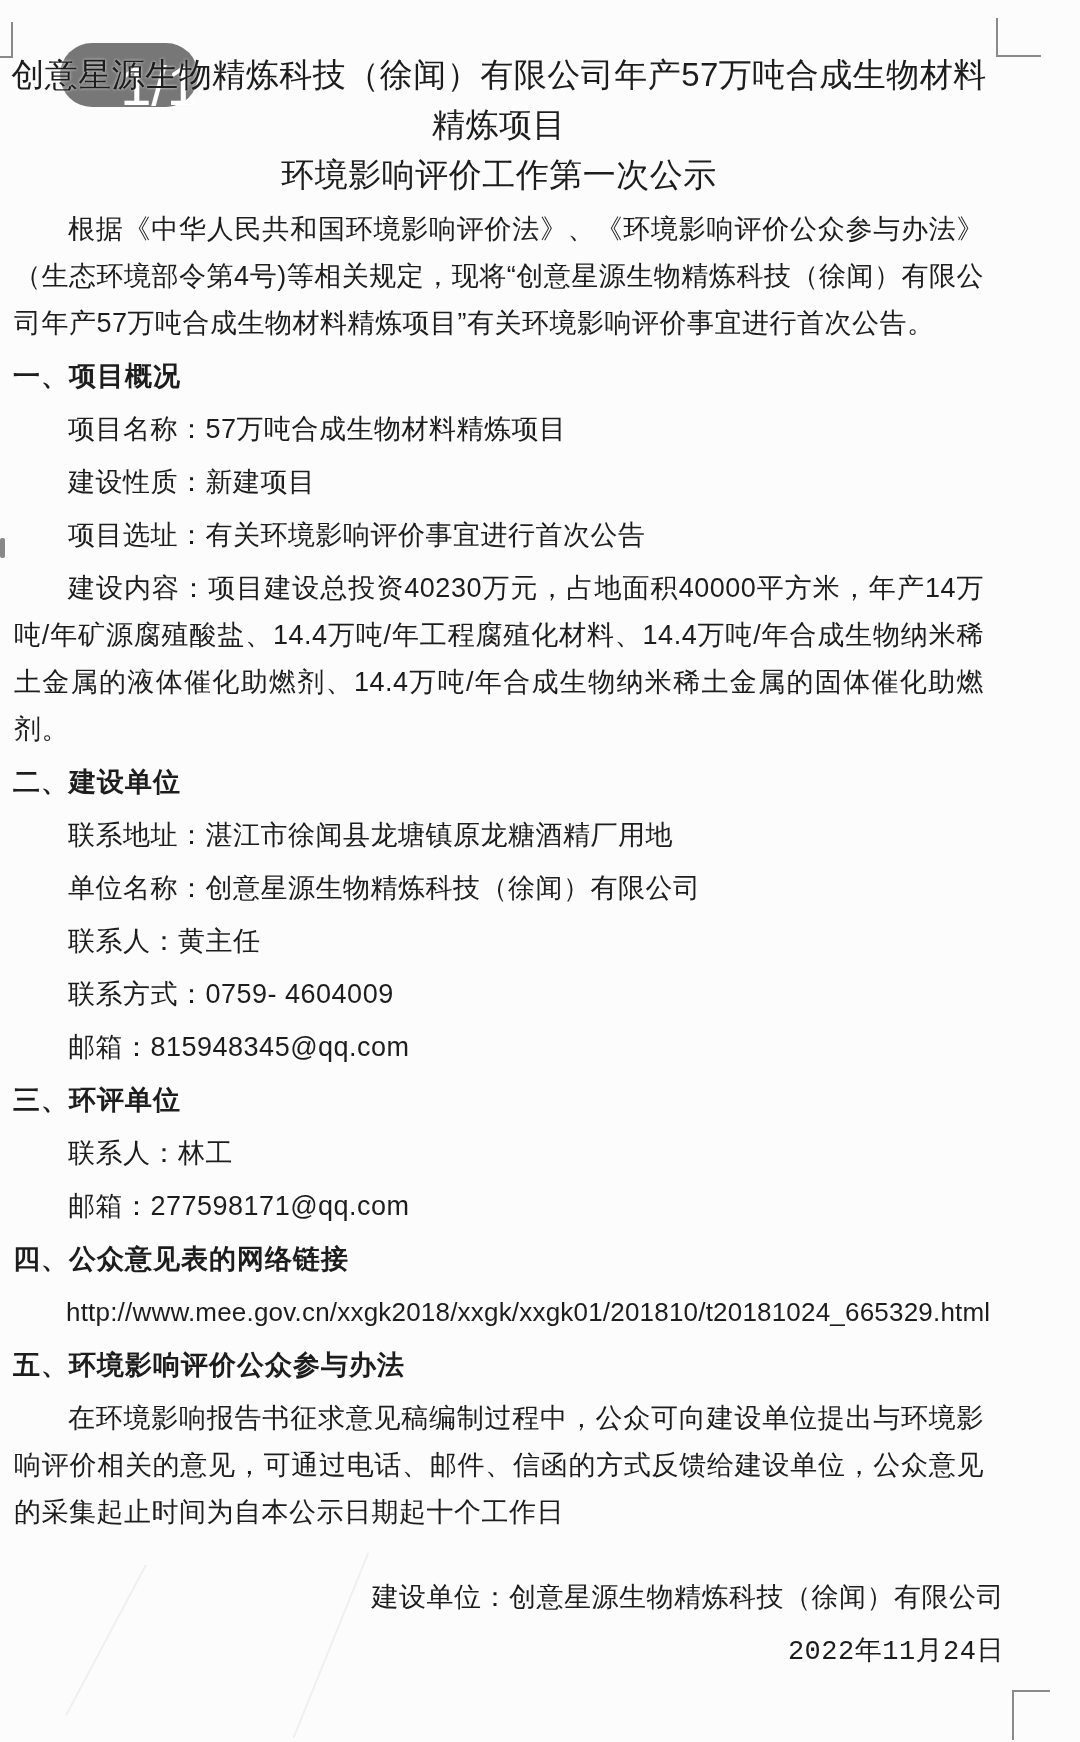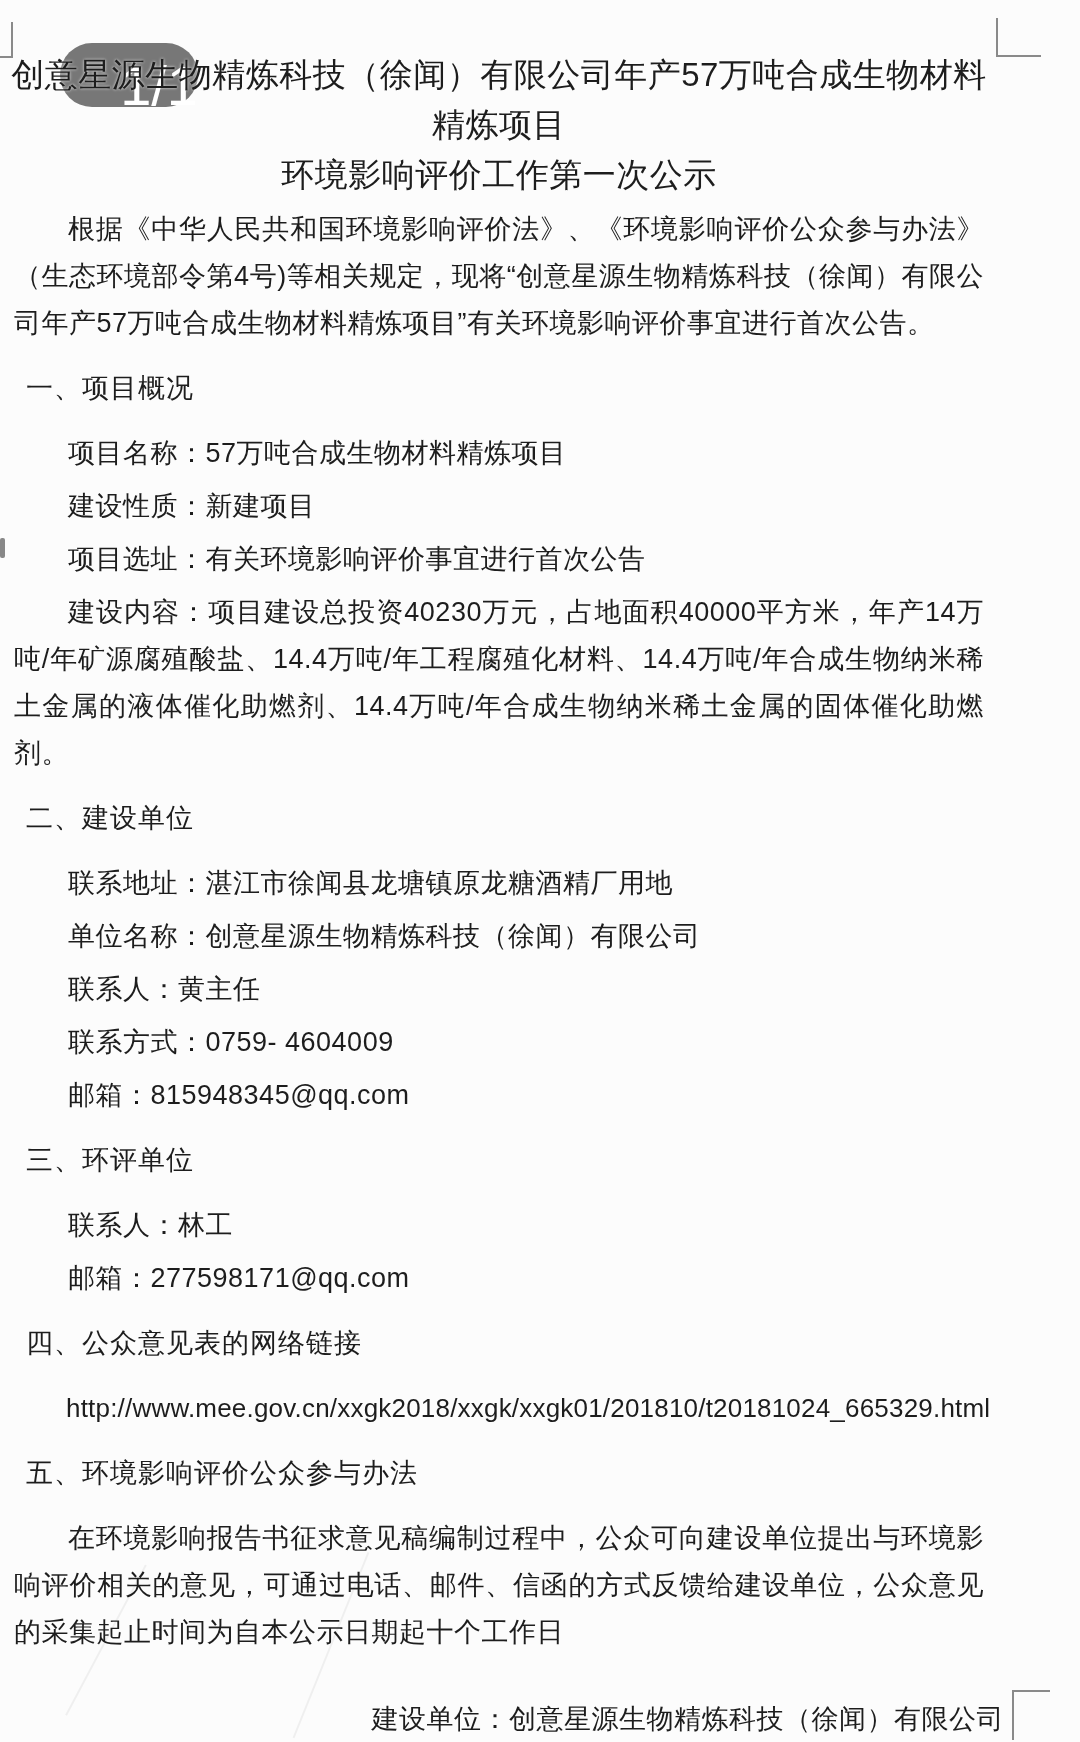--- a/index.html
+++ b/index.html
@@ -39,34 +39,35 @@
     letter-spacing: 0.5px;
   }
   .line {
     font-size: 27px;
     line-height: 47px;
     text-indent: 2em;
     letter-spacing: 0.5px;
     white-space: nowrap;
   }
   .sec-heading {
-    margin: 18px;
+    margin: 5px;
     font-size: 27px;
     line-height: 47px;
-    font-weight: 400;
+    font-weight: 700;
     letter-spacing: 1px;
   }
   .url-line {
     letter-spacing: 0.2px;
     font-size: 26px;
   }
   .footer {
     margin-top: 40px;
     margin-right: -20px;
     text-align: right;
+    font-family: Liberation Mono, monospace;
   }
   .footer p {
     font-size: 27px;
     line-height: 47px;
     letter-spacing: 0.5px;
   }
   
   .badge {
     position: absolute;
     z-index: 1;

